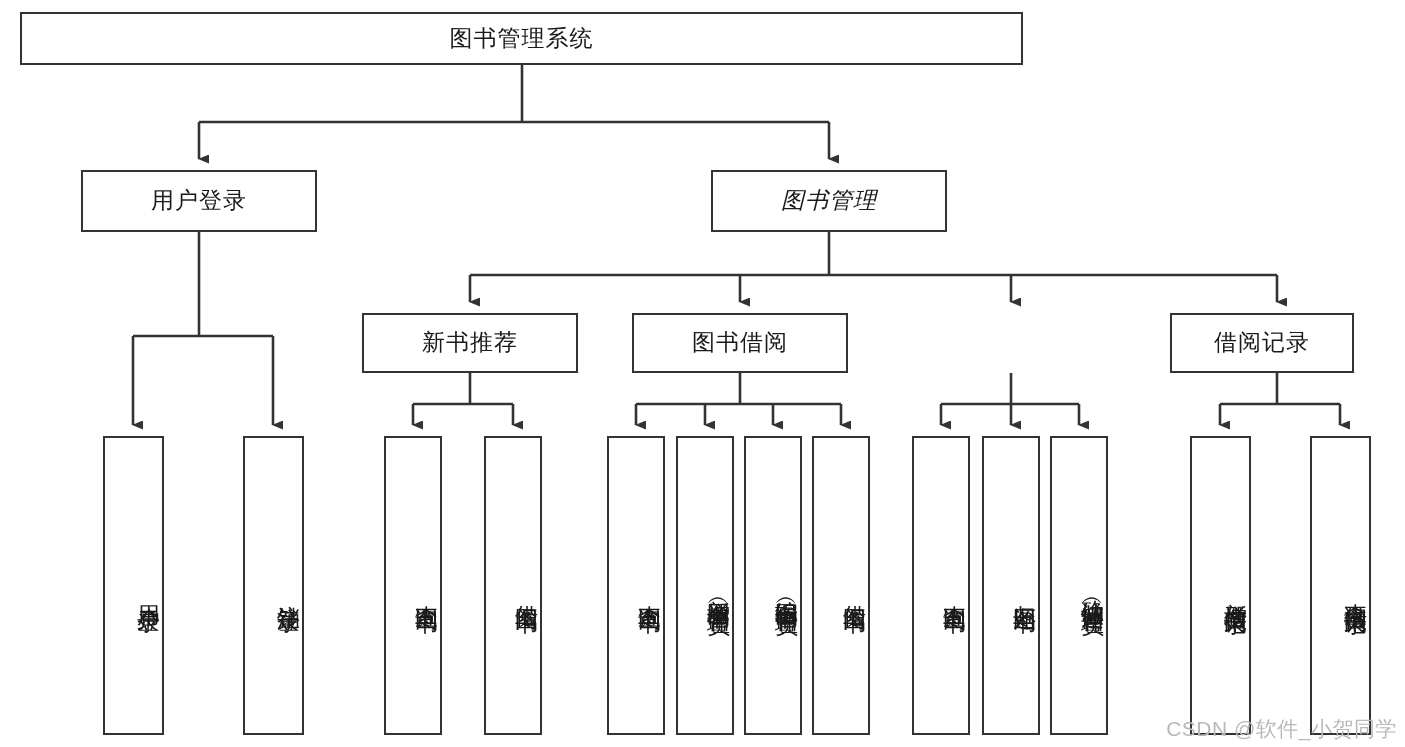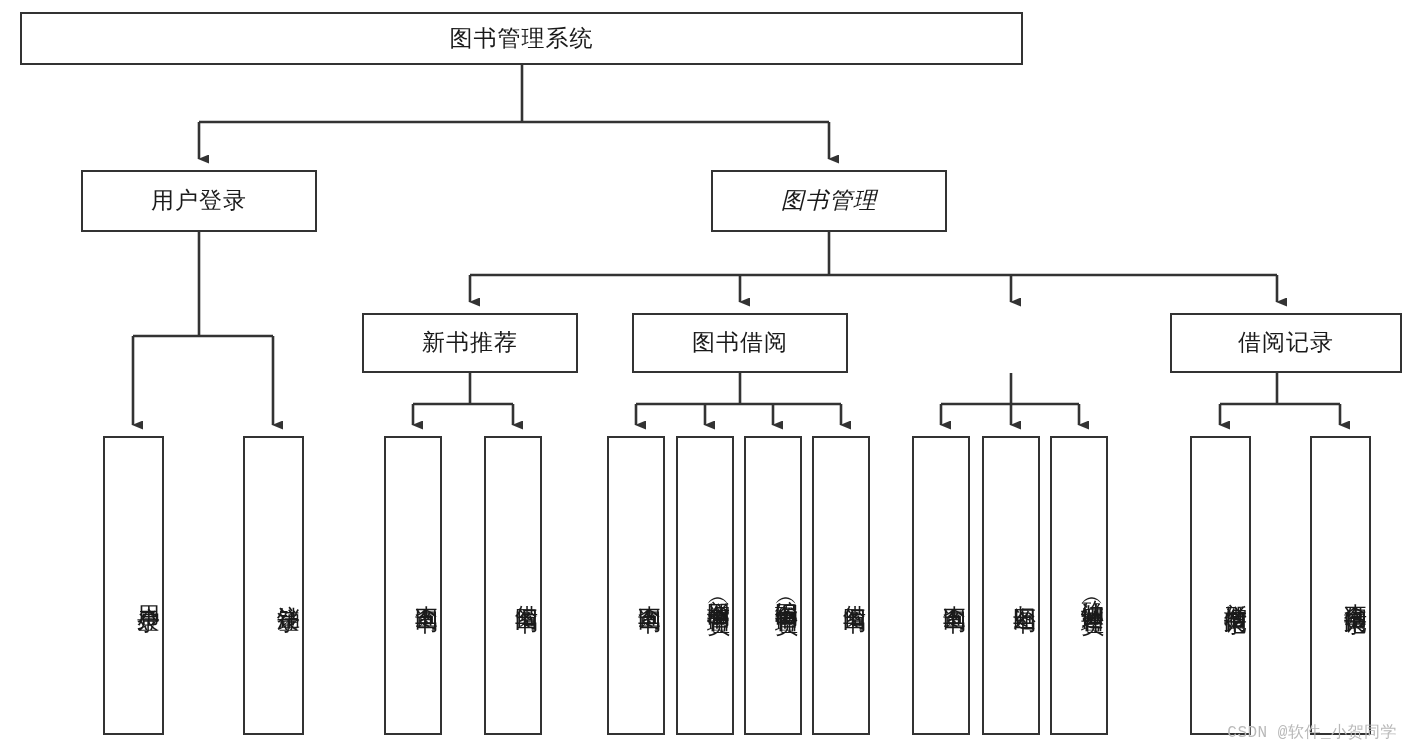--- a/index.html
+++ b/index.html
@@ -52,26 +52,26 @@
     align-items: flex-start;
     justify-content: center;
   }
   .node .label {
     display: block;
   }
   #watermark {
     position: absolute;
     right: 8px;
     bottom: 4px;
-    font-size: 16px;
+    font-size: 21px;
     color: #b9b9b9;
     letter-spacing: 0.5px;
     white-space: nowrap;
     z-index: 20;
-    font-family: Liberation Mono, monospace;
+    font-family: Liberation Sans, sans-serif;
   }
 </style>
 </head>
 <body>
 
 <div id="canvas">
 
   <svg id="svg-layer" viewBox="0 0 1405 747" xmlns="http://www.w3.org/2000/svg">
     <defs>
       <marker id="arrowhead" markerWidth="9" markerHeight="11" refX="4.5" refY="10" orient="auto" markerUnits="userSpaceOnUse">
@@ -133,21 +133,21 @@
   <div class="node horizontal" style="left:711px; top:170px; width:236px; height:62px;font-style:italic;">
     <span class="label">图书管理</span>
   </div>
 
   <div class="node horizontal" style="left:632px; top:313px; width:216px; height:60px;">
     <span class="label">图书借阅</span>
   </div>
   <div class="node horizontal" style="left:362px; top:313px; width:216px; height:60px;">
     <span class="label">新书推荐</span>
   </div>
-  <div class="node horizontal" style="left:1170px; top:313px; width:232px; height:60px;">
+  <div class="node horizontal" style="left:1170px; top:313px; width:184px; height:60px;">
     <span class="label">借阅记录</span>
   </div>
 
   <div class="node vertical" style="left:103px; top:436px; width:61px; height:299px;">
     <span class="label">用户登录</span>
   </div>
   <div class="node vertical" style="left:243px; top:436px; width:61px; height:299px;">
     <span class="label">注销登录</span>
   </div>
 

